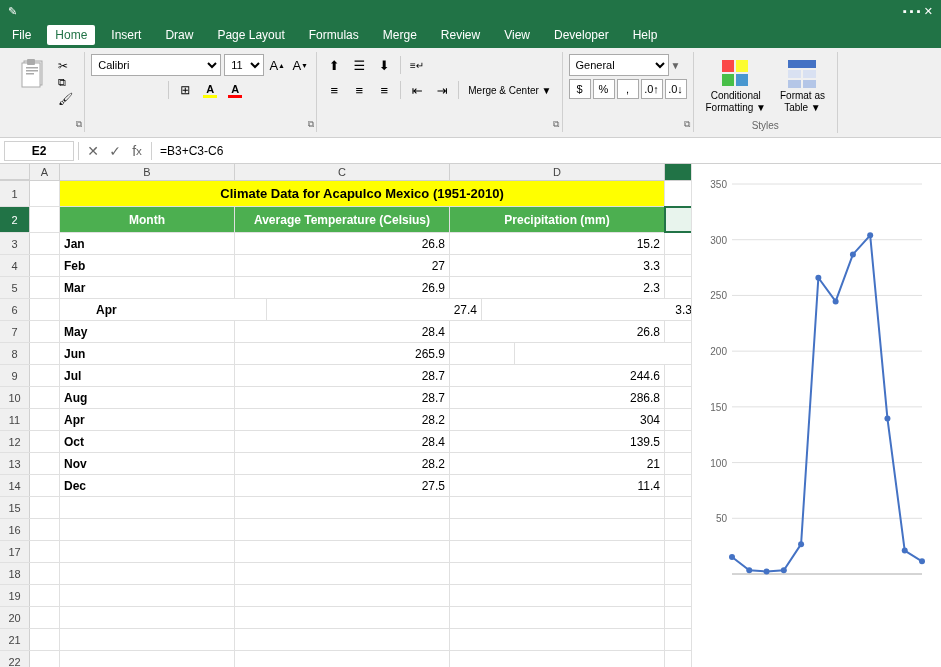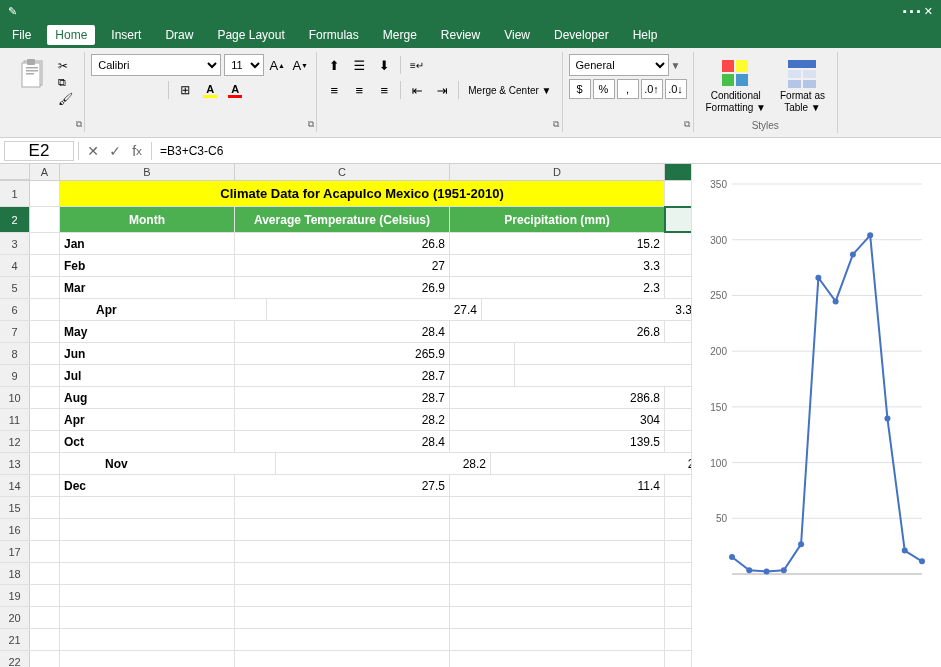--- a/index.html
+++ b/index.html
@@ -215,23 +215,24 @@
       height: 26px;
       border-bottom: 1px solid #d0d0d0;
       background: white;
       padding: 0 4px;
       gap: 4px;
     }
     .cell-ref {
       width: 70px;
       height: 20px;
       border: 1px solid #d0d0d0;
-      font-size: 17px;
+      font-size: 12px;
       padding: 0 4px;
       text-align: center;
+      font-weight: bold;
     }
     .formula-icons {
       display: flex;
       gap: 2px;
       align-items: center;
     }
     .formula-icon-btn {
       width: 20px;
       height: 20px;
       border: none;
@@ -657,20 +658,21 @@
     <div class="cell bold-text" style="width:175px;">Jun</div>
     <div class="cell data-right" style="width:215px;">265.9</div>
     <div class="cell" style="width:65px;"></div>
 
   </div>
         <div class="grid-row row-height">
     <div class="row-num">9</div>
     <div class="cell" style="width:30px;"></div>
     <div class="cell bold-text" style="width:175px;">Jul</div>
     <div class="cell data-right" style="width:215px;">28.7</div>
+    <div class="cell data-right" style="width:215px;">244.6</div>
     <div class="cell" style="width:65px;"></div>
 
   </div>
         <div class="grid-row row-height">
     <div class="row-num">10</div>
     <div class="cell" style="width:30px;"></div>
     <div class="cell bold-text" style="width:175px;">Aug</div>
     <div class="cell data-right" style="width:215px;">28.7</div>
     <div class="cell data-right" style="width:215px;">286.8</div>
     <div class="cell" style="width:65px;"></div>
@@ -690,21 +692,21 @@
     <div class="cell" style="width:30px;"></div>
     <div class="cell bold-text" style="width:175px;">Oct</div>
     <div class="cell data-right" style="width:215px;">28.4</div>
     <div class="cell data-right" style="width:215px;">139.5</div>
     <div class="cell" style="width:65px;"></div>
 
   </div>
         <div class="grid-row row-height">
     <div class="row-num">13</div>
     <div class="cell" style="width:30px;"></div>
-    <div class="cell bold-text" style="width:175px;margin-left:41px;">Nov</div>
+    <div class="cell bold-text" style="width:175px;">Nov</div>
     <div class="cell data-right" style="width:215px;">28.2</div>
     <div class="cell data-right" style="width:215px;">21</div>
     <div class="cell" style="width:65px;"></div>
 
   </div>
         <div class="grid-row row-height">
     <div class="row-num">14</div>
     <div class="cell" style="width:30px;"></div>
     <div class="cell bold-text" style="width:175px;">Dec</div>
     <div class="cell data-right" style="width:215px;">27.5</div>

